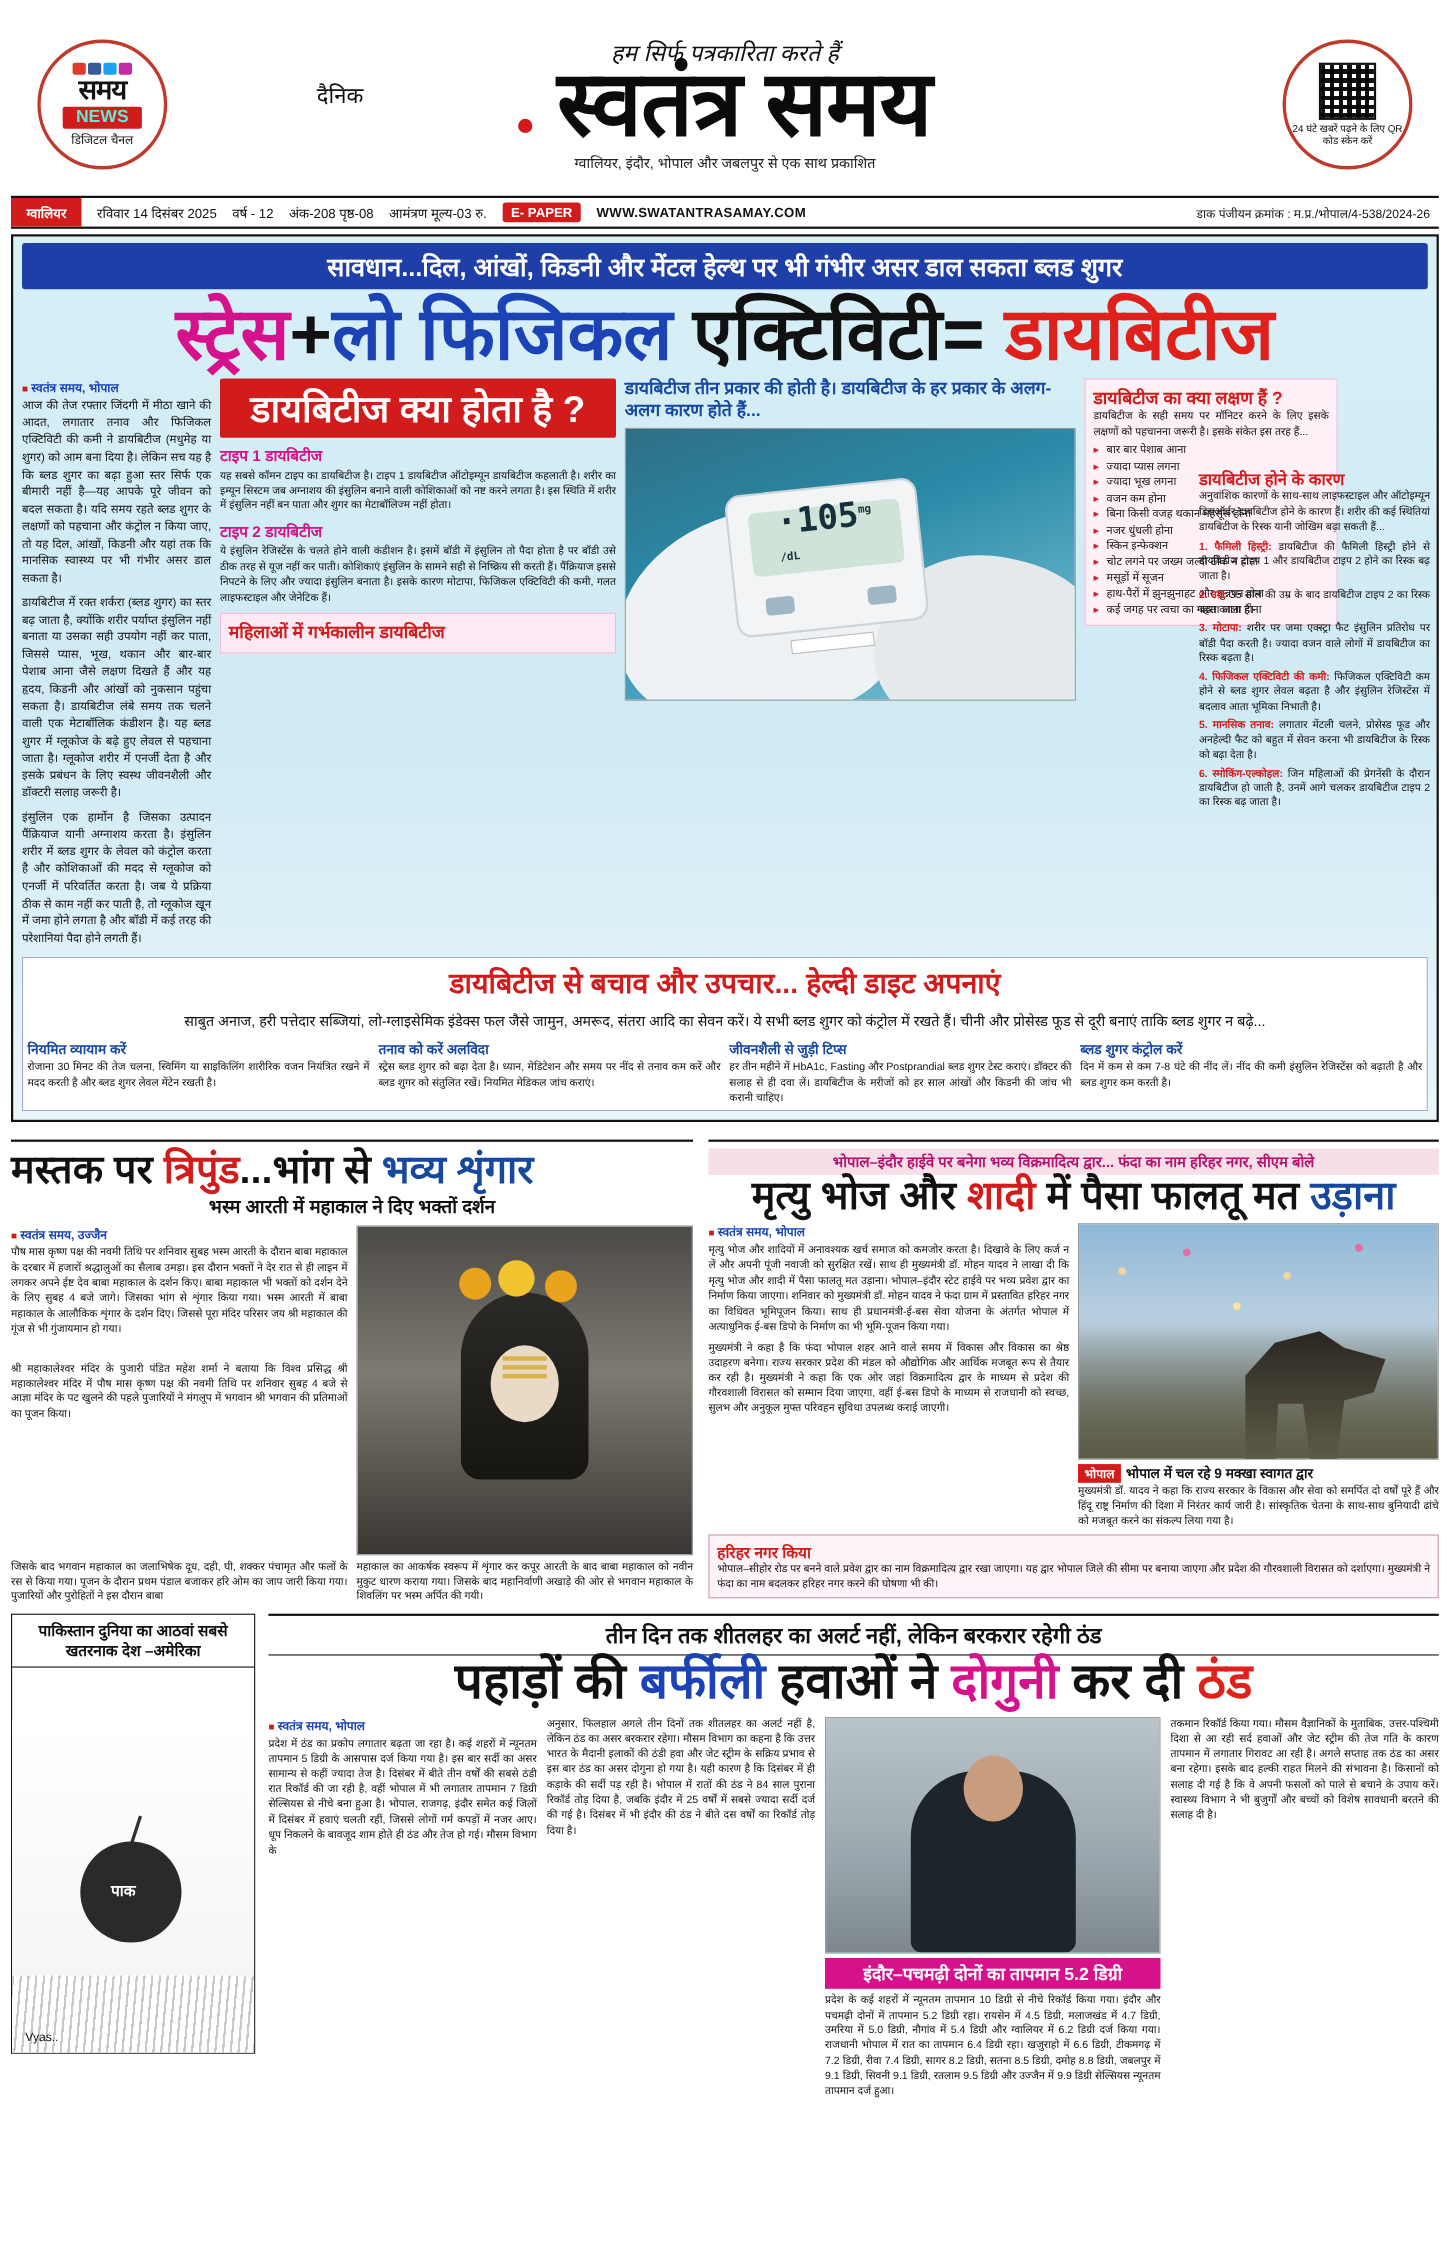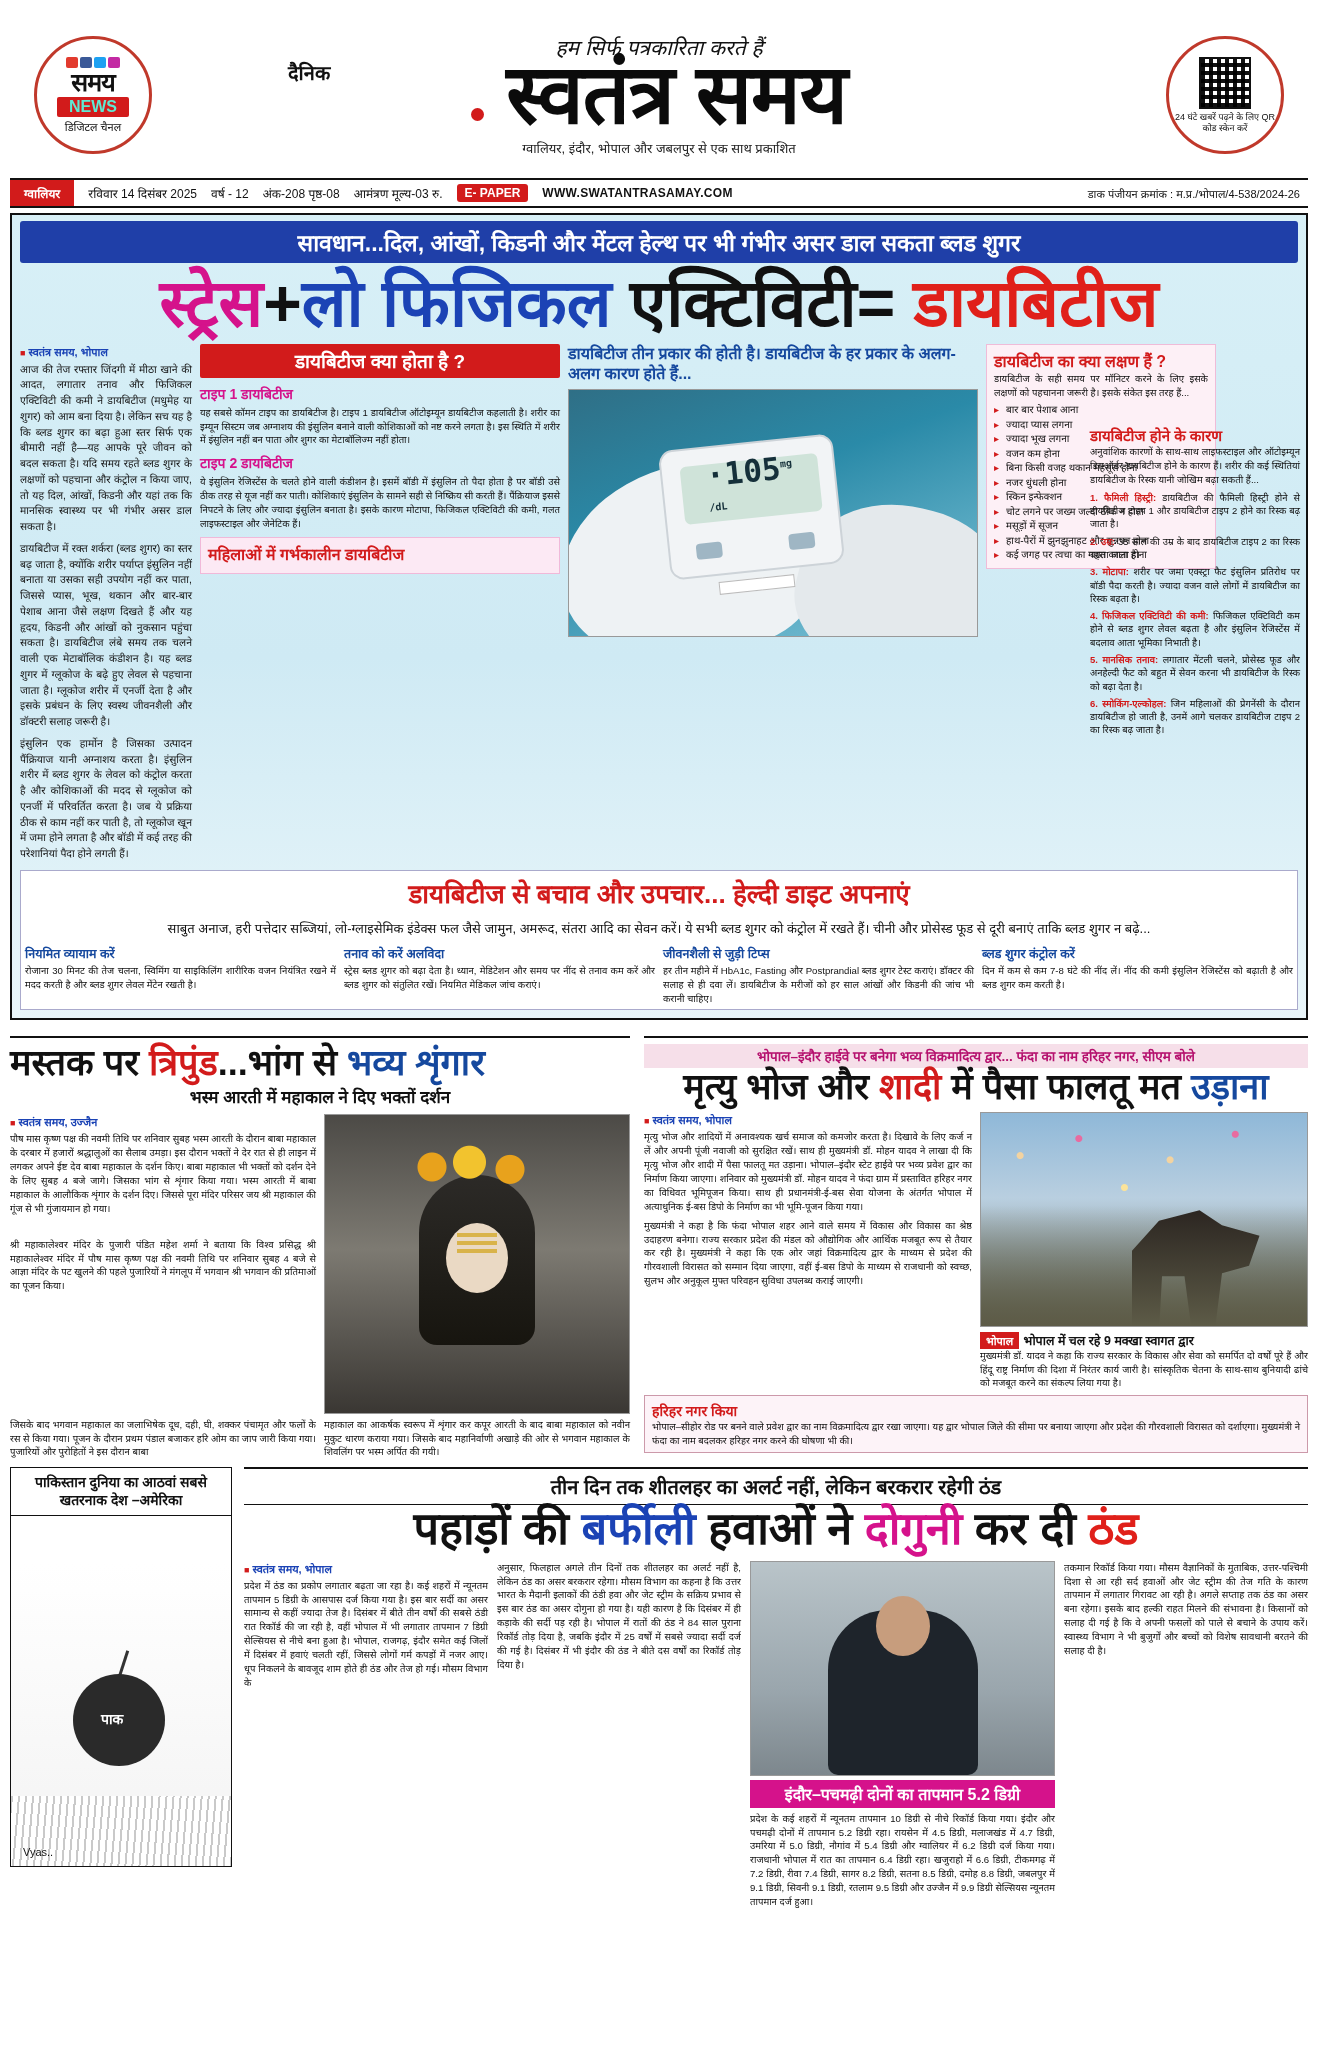--- a/index.html
+++ b/index.html
@@ -22,21 +22,21 @@
     display:flex; flex-direction:column; align-items:center; justify-content:center;
     box-shadow:0 0 0 2px #fff inset;
   }
   .logo-social { display:flex; gap:2px; margin-bottom:2px; }
   .logo-social span { width:12px; height:11px; border-radius:2px; display:inline-block; }
   .sq-yt{ background:#e23b2e; } .sq-fb{ background:#3b5998; } .sq-tw{ background:#1da1f2; } .sq-in{ background:#c32aa3; }
   .logo-word { font-size:25px; font-weight:bold; color:#111; letter-spacing:-1px; line-height:1; }
   .logo-news { background:#d21b1b; color:#5eead4; font-size:16px; font-weight:bold; padding:1px 12px; border-radius:2px; margin-top:2px;}
   .logo-sub { font-size:11px; color:#111; margin-top:2px; }
   .masthead-center { flex:1; text-align:center; position:relative; }
-  .daynik { font-size:20px; font-weight:bold; position:absolute; left:120px; top:26px; color:#111; }
+  .daynik { font-size:20px; font-weight:normal; position:absolute; left:120px; top:40px; color:#111; }
   .tagline-script { font-size:21px; color:#111; font-style:italic; display:block; margin-bottom:-6px; }
   .red-dot { display:inline-block; width:13px; height:13px; background:#d21b1b; border-radius:50%; position:relative; top:-2px; }
   .title-main { font-size:83px; font-weight:bold; line-height:0.96; letter-spacing:-1px; color:#0b0b0b; }
   .title-sub { font-size:13px; color:#222; margin-top:4px; }
   .logo-right { width:150px; display:flex; justify-content:center; }
   .qr-circle {
     width:118px;height:118px;border-radius:50%;border:3px solid #c0392b;background:#fff;
     display:flex;flex-direction:column;align-items:center;justify-content:center;
   }
   .qr-box { width:52px;height:52px;background:
@@ -60,21 +60,21 @@
     padding:5px 6px; border-radius:3px; letter-spacing:0px;
   }
   .headline { text-align:center; font-size:66px; font-weight:bold; line-height:1.04; margin:6px 0 2px 0; }
   .h-pink { color:#d5128b; } .h-blue { color:#1b43b5; } .h-dark { color:#111; } .h-red { color:#e0201a; }
 
   
   .lead-grid { display:grid; grid-template-columns:172px 360px 410px 230px; gap:8px; margin-top:6px; }
   .byline { color:#1b43b5; font-size:11px; font-weight:bold; margin-bottom:3px; }
   .byline::before { content:"■"; color:#d21b1b; font-size:9px; margin-right:3px; }
   .body-text { font-size:10.5px; line-height:1.5; text-align:justify; color:#151515; }
-  .red-banner { background:#d21b1b; color:#fff; font-weight:bold; font-size:19px; text-align:center; padding:4px 6px; border-radius:2px; }
+  .red-banner { background:#d21b1b; color:#fff; font-weight:bold; font-size:34px; text-align:center; padding:4px 6px; border-radius:2px; }
   .blue-text { color:#15489e; font-weight:bold; font-size:16px; line-height:1.25; }
   .sec-title { color:#d5128b; font-weight:bold; font-size:14px; margin:6px 0 3px; }
   .sec-title-red { color:#d21b1b; font-weight:bold; font-size:16px; margin:6px 0 3px; }
   .tiny { font-size:9.6px; line-height:1.45; text-align:justify; }
   .bullets { list-style:none; padding:0; margin:4px 0 0 0; }
   .bullets li { font-size:10px; line-height:1.45; padding-left:12px; position:relative; }
   .bullets li::before { content:"▸"; color:#d21b1b; position:absolute; left:0; }
   .numlist { margin:4px 0 0 0; padding:0; list-style:none; }
   .numlist li { font-size:9.5px; line-height:1.4; margin-bottom:4px; text-align:justify; }
   .numlist b { color:#d21b1b; }

